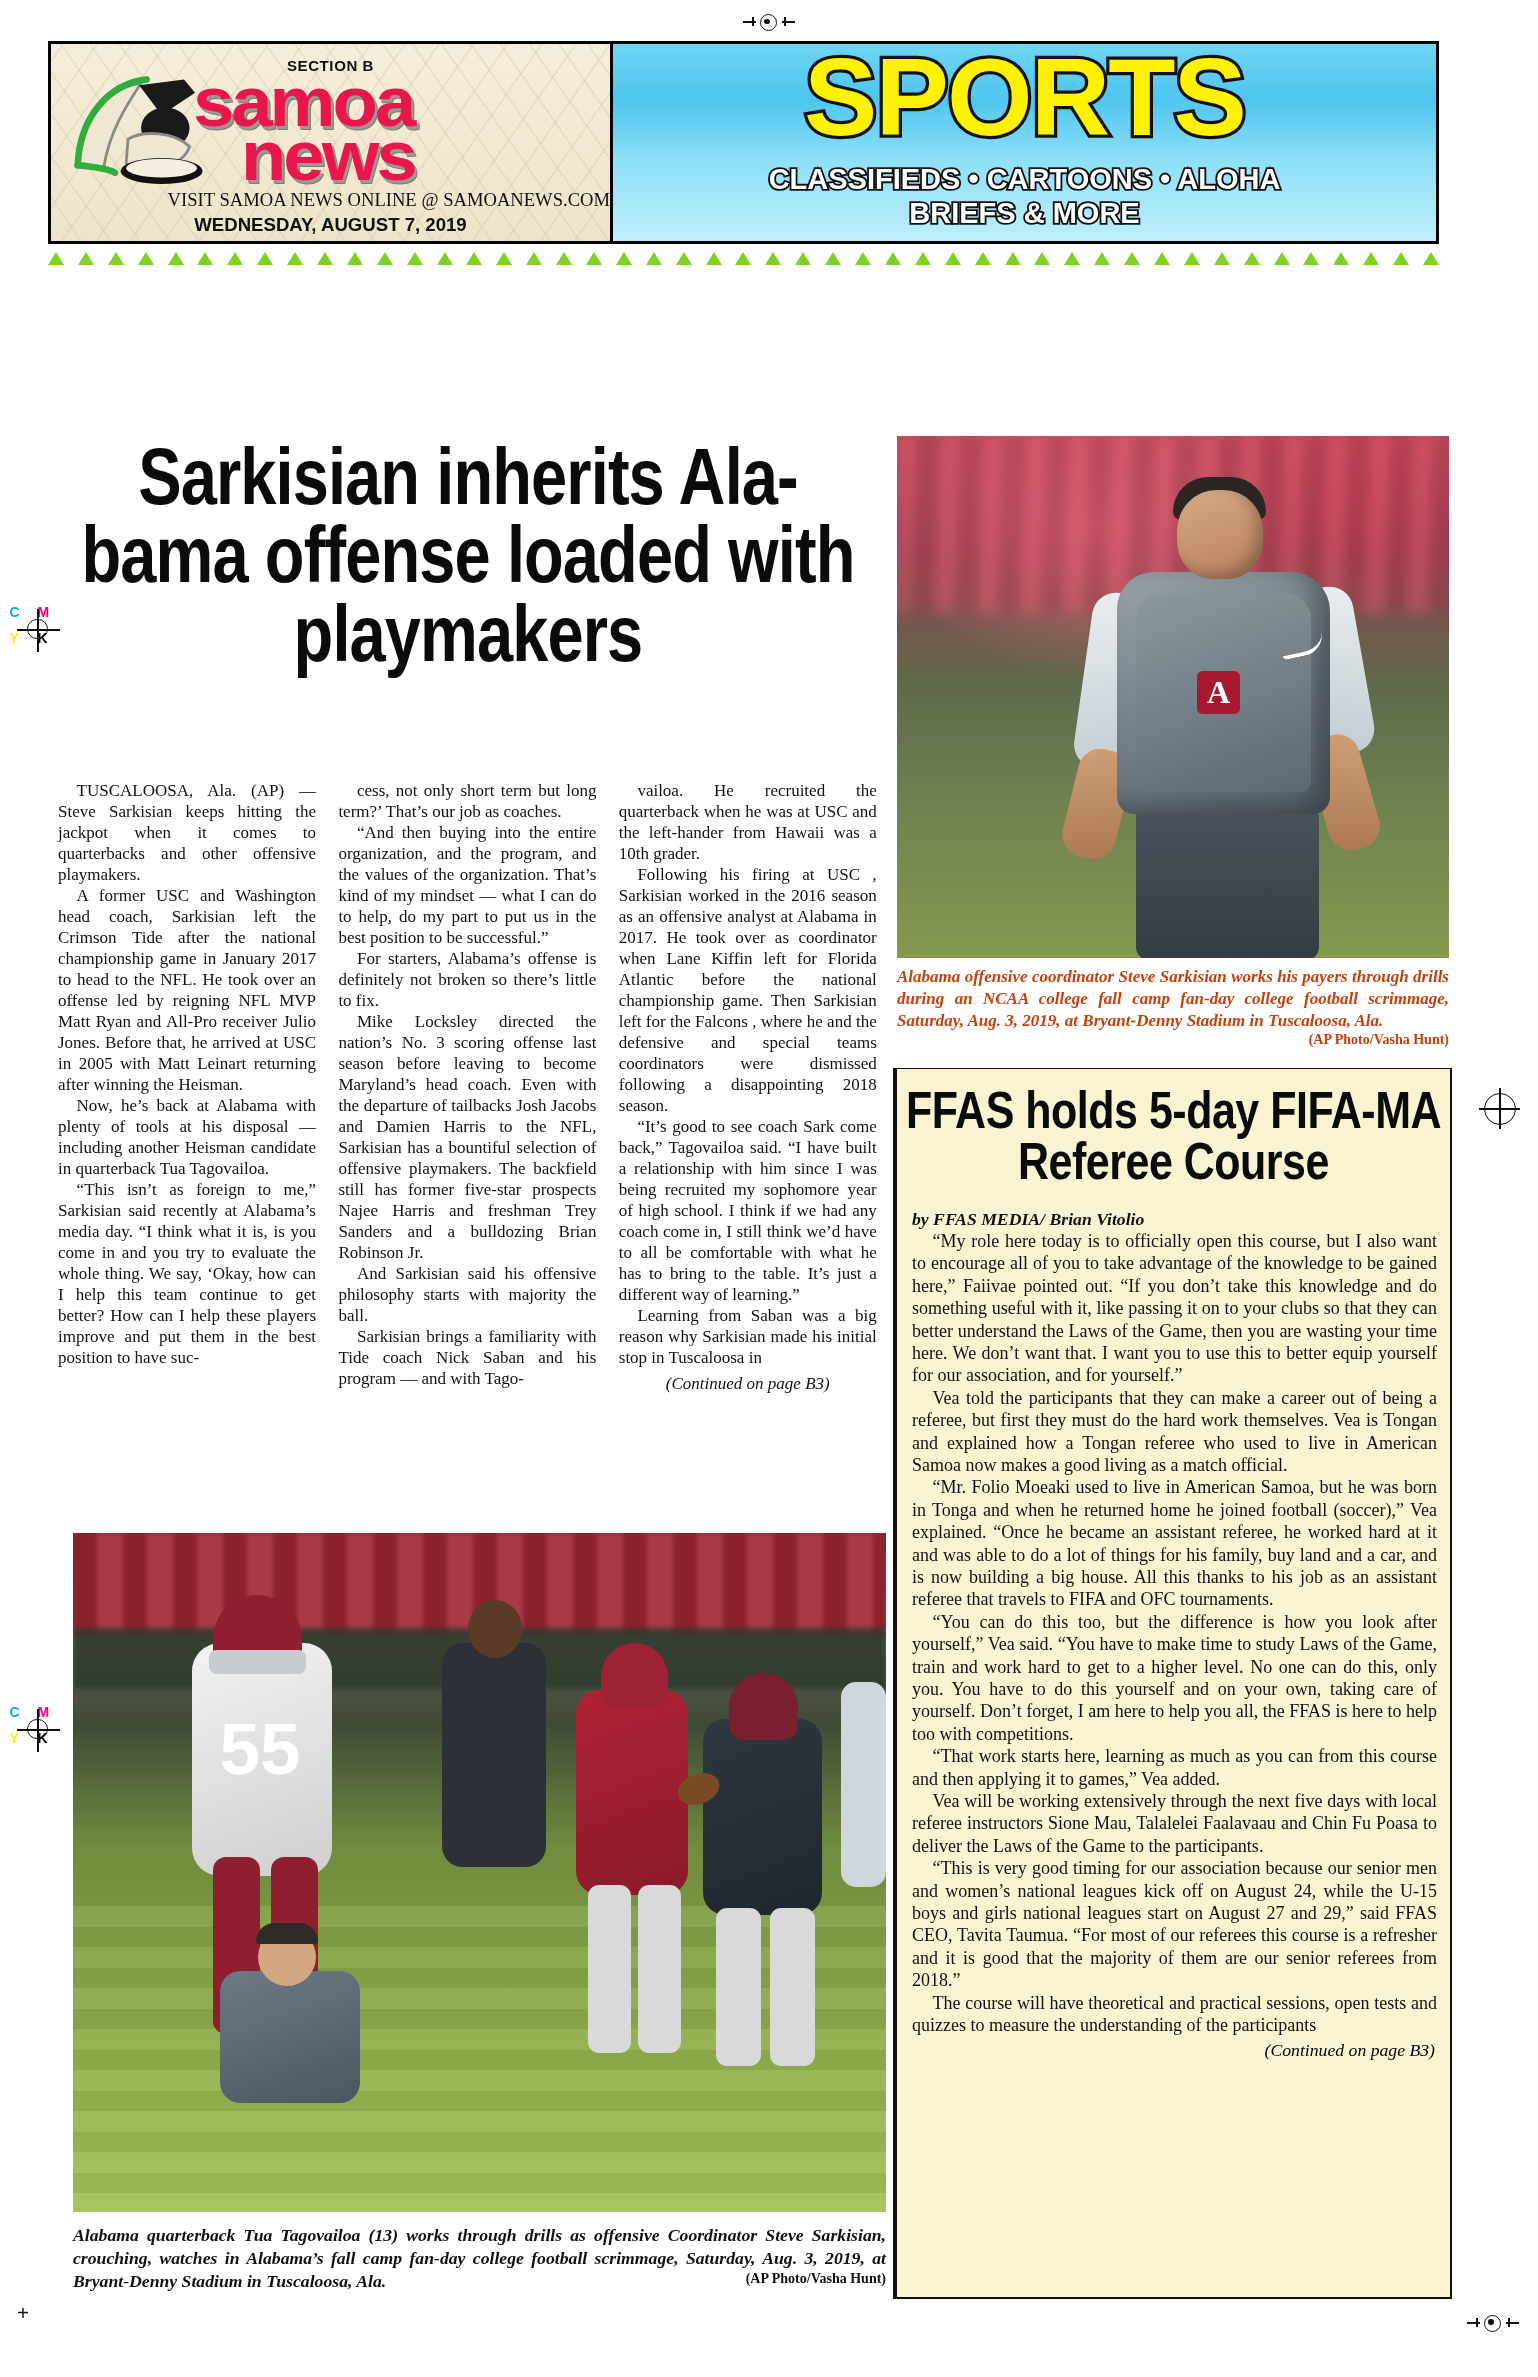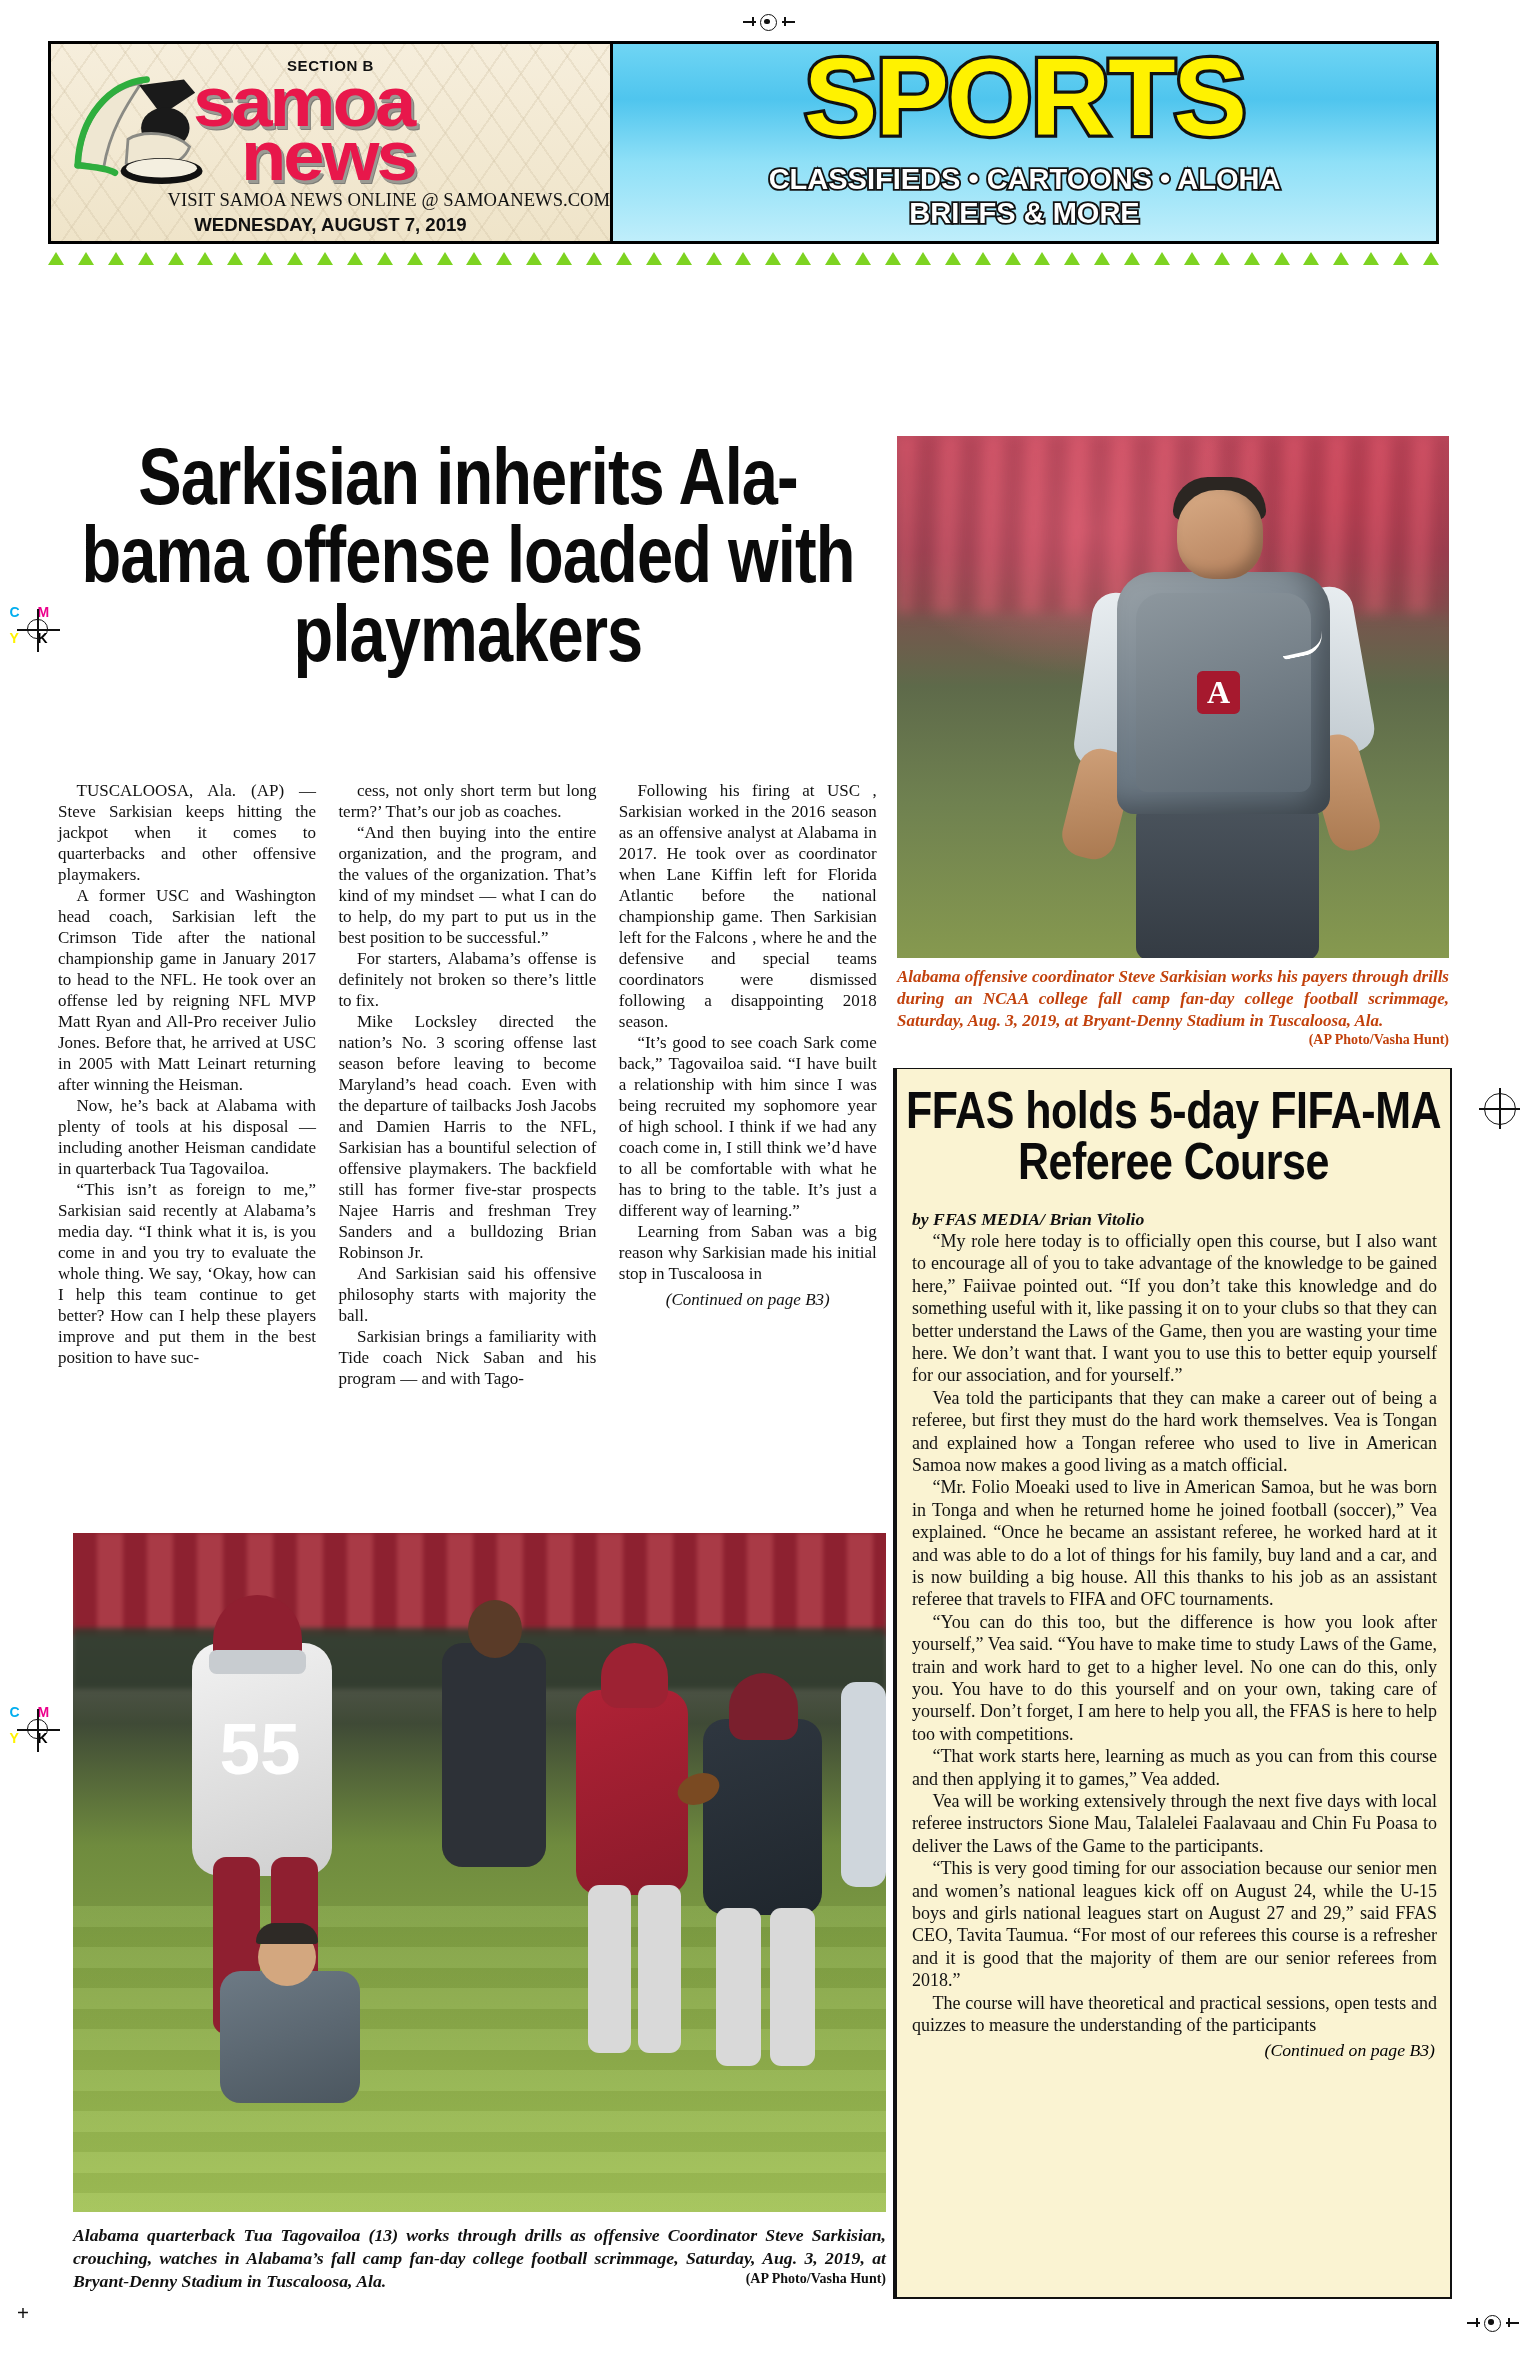--- a/index.html
+++ b/index.html
@@ -312,20 +312,21 @@
       </div>
     <div class="col" id="col2">
         <p>cess, not only short term but long term?’ That’s our job as coaches.</p>
         <p>“And then buying into the entire organization, and the program, and the values of the organization. That’s kind of my mindset — what I can do to help, do my part to put us in the best position to be successful.”</p>
         <p>For starters, Alabama’s offense is definitely not broken so there’s little to fix.</p>
         <p>Mike Locksley directed the nation’s No. 3 scoring offense last season before leaving to become Maryland’s head coach. Even with the departure of tailbacks Josh Jacobs and Damien Harris to the NFL, Sarkisian has a bountiful selection of offensive playmakers. The backfield still has former five-star prospects Najee Harris and freshman Trey Sanders and a bulldozing Brian Robinson Jr.</p>
         <p>And Sarkisian said his offensive philosophy starts with majority the ball.</p>
         <p>Sarkisian brings a familiarity with Tide coach Nick Saban and his program — and with Tago-</p>
       </div>
     <div class="col" id="col3">
+        <p>vailoa. He recruited the quarterback when he was at USC and the left-hander from Hawaii was a 10th grader.</p>
         <p>Following his firing at USC , Sarkisian worked in the 2016 season as an offensive analyst at Alabama in 2017. He took over as coordinator when Lane Kiffin left for Florida Atlantic before the national championship game. Then Sarkisian left for the Falcons , where he and the defensive and special teams coordinators were dismissed following a disappointing 2018 season.</p>
         <p>“It’s good to see coach Sark come back,” Tagovailoa said. “I have built a relationship with him since I was being recruited my sophomore year of high school. I think if we had any coach come in, I still think we’d have to all be comfortable with what he has to bring to the table. It’s just a different way of learning.”</p>
         <p>Learning from Saban was a big reason why Sarkisian made his initial stop in Tuscaloosa in</p>
       <div class="cont-note" id="contNote">(Continued on page B3)</div>
     </div>
   </div>
 
   <div class="ffas">
     <div class="ffas-head">FFAS holds 5-day FIFA-MA Referee Course</div>
     <div class="ffas-byline">by FFAS MEDIA/ Brian Vitolio</div>

